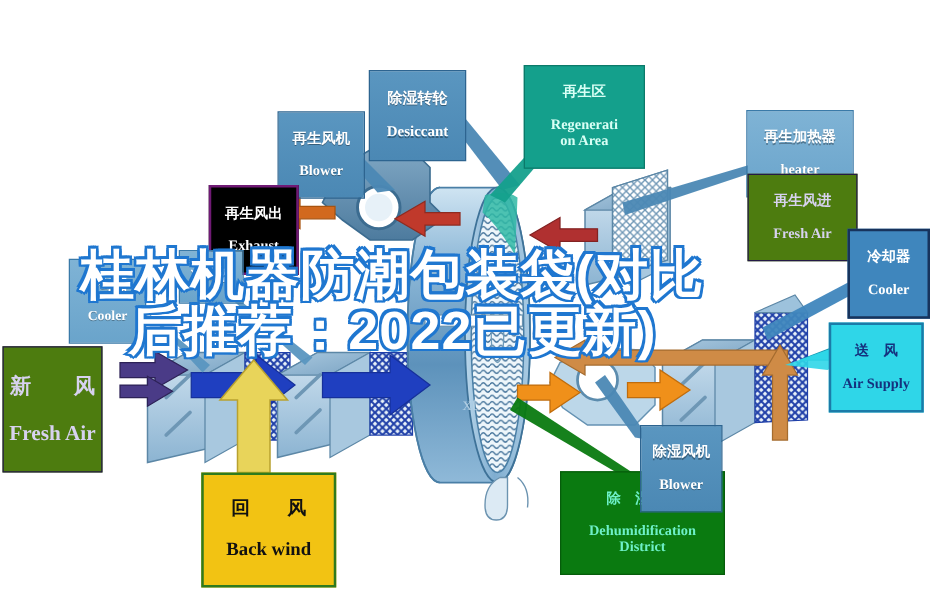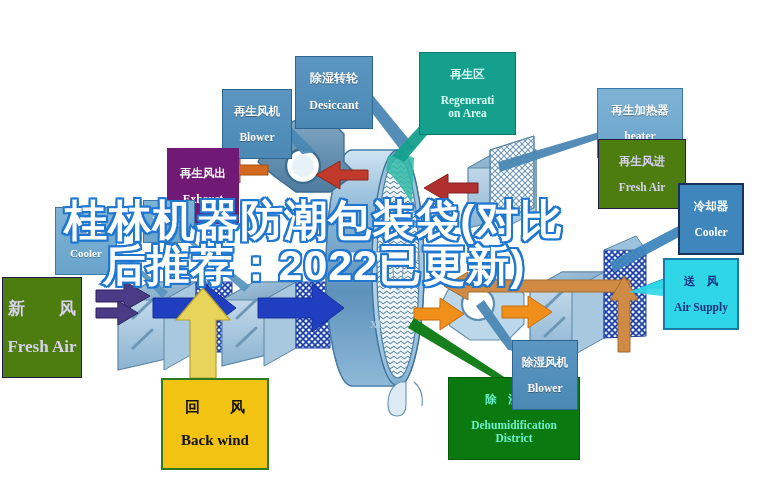--- a/index.html
+++ b/index.html
@@ -67,22 +67,22 @@
     color: #d8fff5;
   }
   
   .t-green {
     background: #0a7a10;
     border: 1px solid #065c0b;
     color: #6ef0c8;
   }
   
   .t-orange {
-    background: #701a75;
-    border: 4px solid #701a75;
+    background: #000000;
+    border: 2px solid #701a75;
     color: #ffffff;
   }
   
   .t-purple {
     background: #4d7c0f;
     border: 1px solid #241a46;
     color: #d7d2ef;
   }
   
   .t-yellow {

